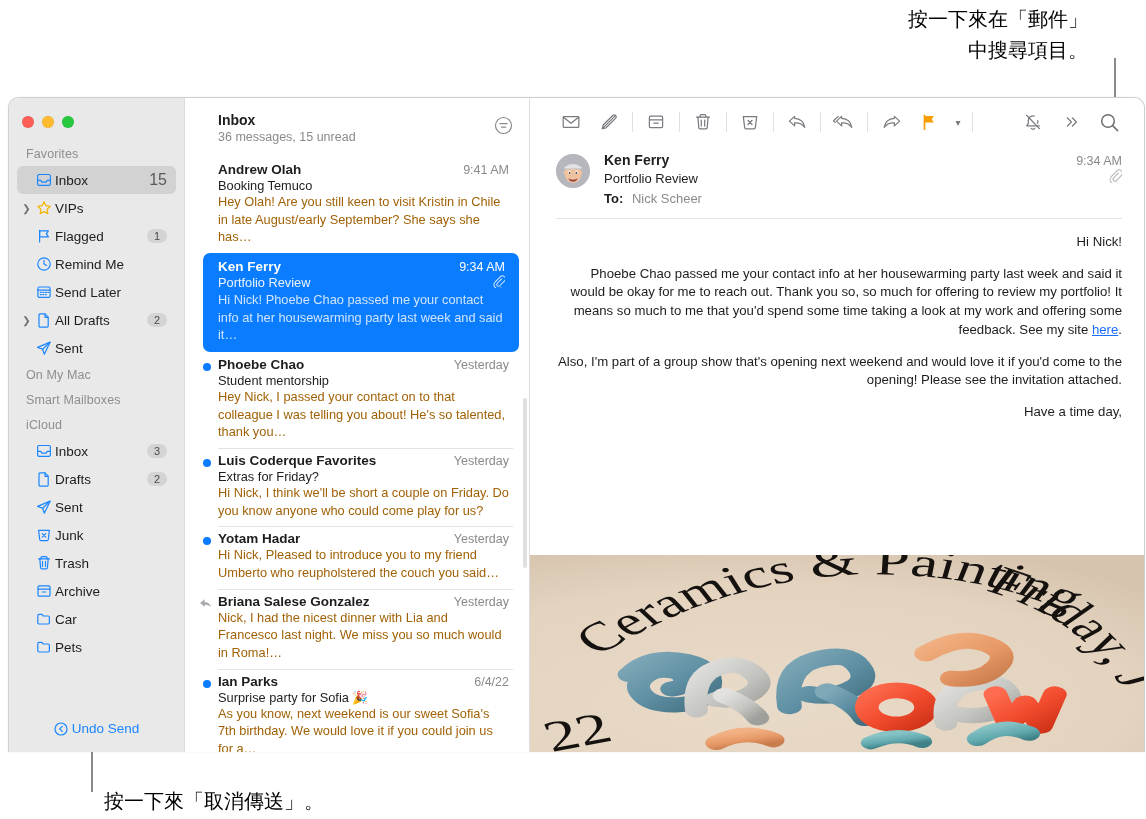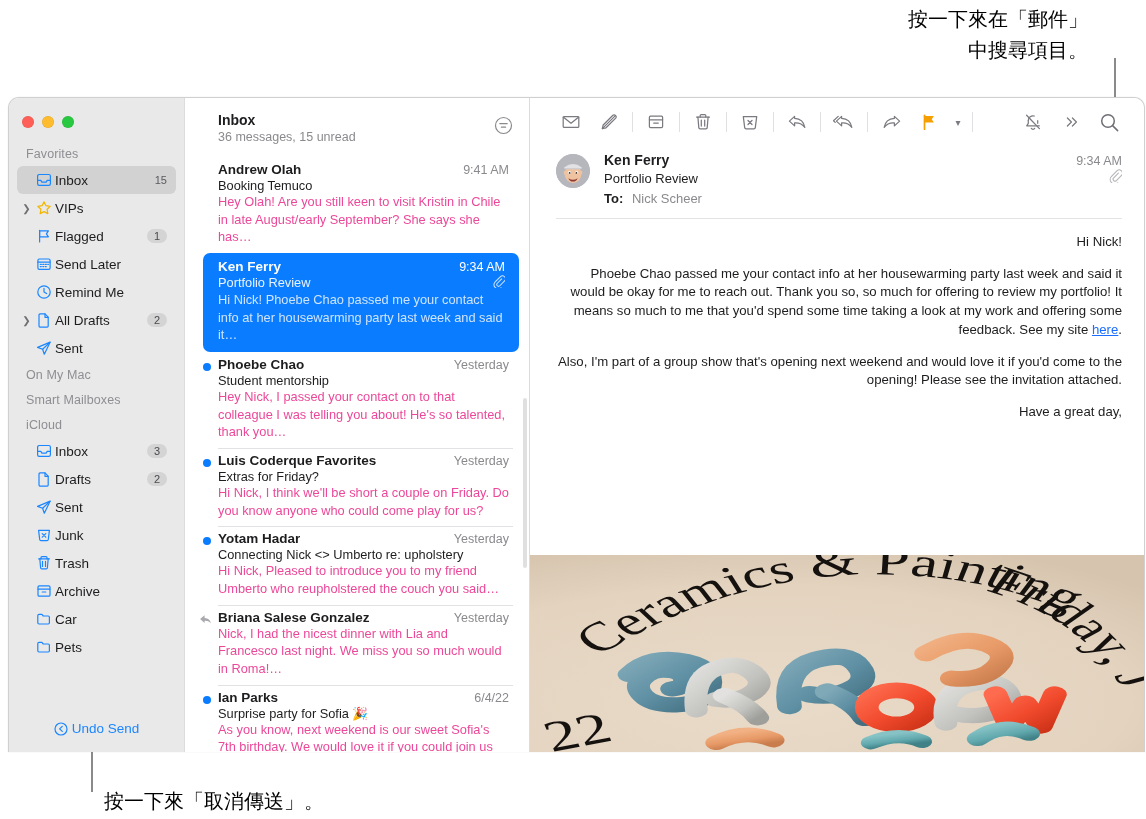--- a/index.html
+++ b/index.html
@@ -51,21 +51,21 @@
   .sb-item { display: flex; align-items: center; height: 28px; border-radius: 6px;
              padding: 0 9px 0 3px; position: relative; cursor: default; }
   .sb-item.selected { background: #d2d2d2; }
   .sb-twisty { width: 13px; flex: 0 0 13px; color: #6e6e73; font-size: 10px;
                display: flex; align-items: center; justify-content: center; }
   .sb-icon { width: 22px; flex: 0 0 22px; display: flex; align-items: center;
              justify-content: center; color: #1a86ff; }
   .sb-icon svg { display: block; }
   .sb-label { font-size: 13.5px; color: #1d1d1f; flex: 1;
               white-space: nowrap; overflow: hidden; text-overflow: ellipsis; }
-  .sb-count { font-size: 11px; color: #5a5a5f; }
+  .sb-count { font-size: 16px; color: #5a5a5f; }
   .sb-count.pill { background: #d4d4d4; border-radius: 9px; padding: 1px 7px;
                    font-size: 11px; color: #4a4a4f; }
 
   .undo-send { position: absolute; left: 0; right: 0; bottom: 16px;
                display: flex; align-items: center; justify-content: center;
                gap: 4px; color: #1a86ff; font-size: 13.5px; }
   .undo-send svg { display: block; }
 
   
   .msglist { width: 345px; flex: 0 0 345px; background: #fff;
@@ -81,21 +81,21 @@
                background: #e2e2e4; }
   .mrow.selected { background: #0a7cff; border-radius: 7px;
                    margin: 0 10px 0 18px; padding: 6px 14px 8px 15px; }
   .mrow-top { display: flex; align-items: baseline; justify-content: space-between; }
   .mrow-from { font-size: 13.5px; font-weight: 700; color: #1d1d1f;
                white-space: nowrap; overflow: hidden; text-overflow: ellipsis; }
   .mrow-date { font-size: 12.5px; color: #8a8a8e; flex: 0 0 auto; margin-left: 8px; }
   .mrow-subj { font-size: 12.8px; color: #1d1d1f; margin-top: 1px;
                white-space: nowrap; overflow: hidden; text-overflow: ellipsis;
                display: flex; align-items: center; justify-content: space-between; }
-  .mrow-preview { font-size: 12.8px; color: #ec4899; line-height: 1.38; margin-top: 0px; }
+  .mrow-preview { font-size: 12.8px; color: #a16207; line-height: 1.38; margin-top: 0px; }
   .mrow.selected .mrow-from, .mrow.selected .mrow-date { color: #fff; }
   .mrow.selected .mrow-subj { color: #eaf3ff; }
   .mrow.selected .mrow-preview { color: #cfe4ff; }
   .unread-dot { position: absolute; left: 18px; top: 11px; width: 8px; height: 8px;
                 border-radius: 50%; background: #0a7cff; }
   .replied-ico { position: absolute; left: 14px; top: 7px; color: #a8a8ad; }
   .clip { color: #bdbdc2; }
   .mrow.selected .clip { color: #cfe4ff; }
   .ml-scrollbar { position: absolute; right: 2px; top: 300px; width: 4px;
                   height: 170px; border-radius: 2px; background: rgba(0,0,0,0.12); }
@@ -196,36 +196,36 @@
                 <path d="M3.6 2.8h8.8l-2 3 2 3H3.6z"></path>
               </svg>
             </span>
             <span class="sb-label">Flagged</span>
             <span class="sb-count pill">1</span>
           </div>
           <div class="sb-item">
             <span class="sb-twisty"></span>
             <span class="sb-icon">
               <svg width="16" height="16" viewBox="0 0 16 16" fill="none" stroke="#1a86ff" stroke-width="1.2" stroke-linecap="round" stroke-linejoin="round">
+                <circle cx="8" cy="8" r="6.2"></circle>
+                <path d="M8 4.4V8l2.6 1.6"></path>
+              </svg>
+            </span>
+            <span class="sb-label">Remind Me</span>
+          </div>
+          <div class="sb-item">
+            <span class="sb-twisty"></span>
+            <span class="sb-icon">
+              <svg width="16" height="16" viewBox="0 0 16 16" fill="none" stroke="#1a86ff" stroke-width="1.2" stroke-linecap="round" stroke-linejoin="round">
                 <rect x="1.9" y="3" width="12.2" height="10.4" rx="1.4"></rect>
                 <path d="M1.9 6.2h12.2"></path>
                 <path d="M4.3 8.4h1M6.8 8.4h1M9.3 8.4h1M11.8 8.4h.6M4.3 10.6h1M6.8 10.6h1M9.3 10.6h1"></path>
               </svg>
             </span>
             <span class="sb-label">Send Later</span>
-          </div>
-          <div class="sb-item">
-            <span class="sb-twisty"></span>
-            <span class="sb-icon">
-              <svg width="16" height="16" viewBox="0 0 16 16" fill="none" stroke="#1a86ff" stroke-width="1.2" stroke-linecap="round" stroke-linejoin="round">
-                <circle cx="8" cy="8" r="6.2"></circle>
-                <path d="M8 4.4V8l2.6 1.6"></path>
-              </svg>
-            </span>
-            <span class="sb-label">Remind Me</span>
           </div>
           <div class="sb-item">
             <span class="sb-twisty">❯</span>
             <span class="sb-icon">
               <svg width="16" height="16" viewBox="0 0 16 16" fill="none" stroke="#1a86ff" stroke-width="1.2" stroke-linecap="round" stroke-linejoin="round">
                 <path d="M4 1.9h5l3.2 3.2v9a1 1 0 0 1-1 1H4a1 1 0 0 1-1-1V2.9a1 1 0 0 1 1-1z"></path>
                 <path d="M9 1.9v3.4h3.2"></path>
               </svg>
             </span>
             <span class="sb-label">All Drafts</span>
@@ -400,23 +400,20 @@
               <span>Extras for Friday?</span>
             </div>
             <div class="mrow-preview">Hi Nick, I think we'll be short a couple on Friday. Do you know anyone who could come play for us?</div>
           </div>
           <div class="mrow">
             <div class="sep"></div>
             <div class="unread-dot"></div>
             <div class="mrow-top">
               <span class="mrow-from">Yotam Hadar</span>
               <span class="mrow-date">Yesterday</span>
-            </div>
-            <div class="mrow-subj">
-              <span>Connecting Nick &lt;&gt; Umberto re: upholstery</span>
             </div>
             <div class="mrow-preview">Hi Nick, Pleased to introduce you to my friend Umberto who reupholstered the couch you said…</div>
           </div>
           <div class="mrow">
             <div class="sep"></div>
             <div class="replied-ico"><svg width="13" height="13" viewBox="0 0 13 13" fill="#a8a8ad">
                 <path d="M5.6 2.2 1.1 6.1l4.5 3.9V7.8c3.1-.2 5 .9 6.3 2.6-.5-3.4-2.6-5.3-6.3-5.5z"></path>
               </svg></div>
             <div class="mrow-top">
               <span class="mrow-from">Briana Salese Gonzalez</span>
@@ -589,21 +586,21 @@
             <span class="mh-to-value">Nick Scheer</span>
           </div>
         </div>
       </div>
       <div class="mh-divider"></div>
 
       <div class="mail-body">
         <p>Hi Nick!</p>
         <p><span>Phoebe Chao passed me your contact info at her housewarming party last week and said it would be okay for me to reach out. Thank you so, so much for offering to review my portfolio! It means so much to me that you'd spend some time taking a look at my work and offering some feedback. See my site </span><a href="#">here</a><span>.</span></p>
         <p>Also, I'm part of a group show that's opening next weekend and would love it if you'd come to the opening! Please see the invitation attached.</p>
-        <p>Have a great day,</p>
+        <p>Have a time day,</p>
       </div>
 
       <div class="poster">
         <div class="poster-label">FRANKLIN
 SUMMER
 RESIDENCY</div>
 
         <svg class="arc-svg" viewBox="0 0 620 300" preserveAspectRatio="none">
           <defs>
             <radialGradient id="bgGrad" cx="38%" cy="75%" r="85%">

